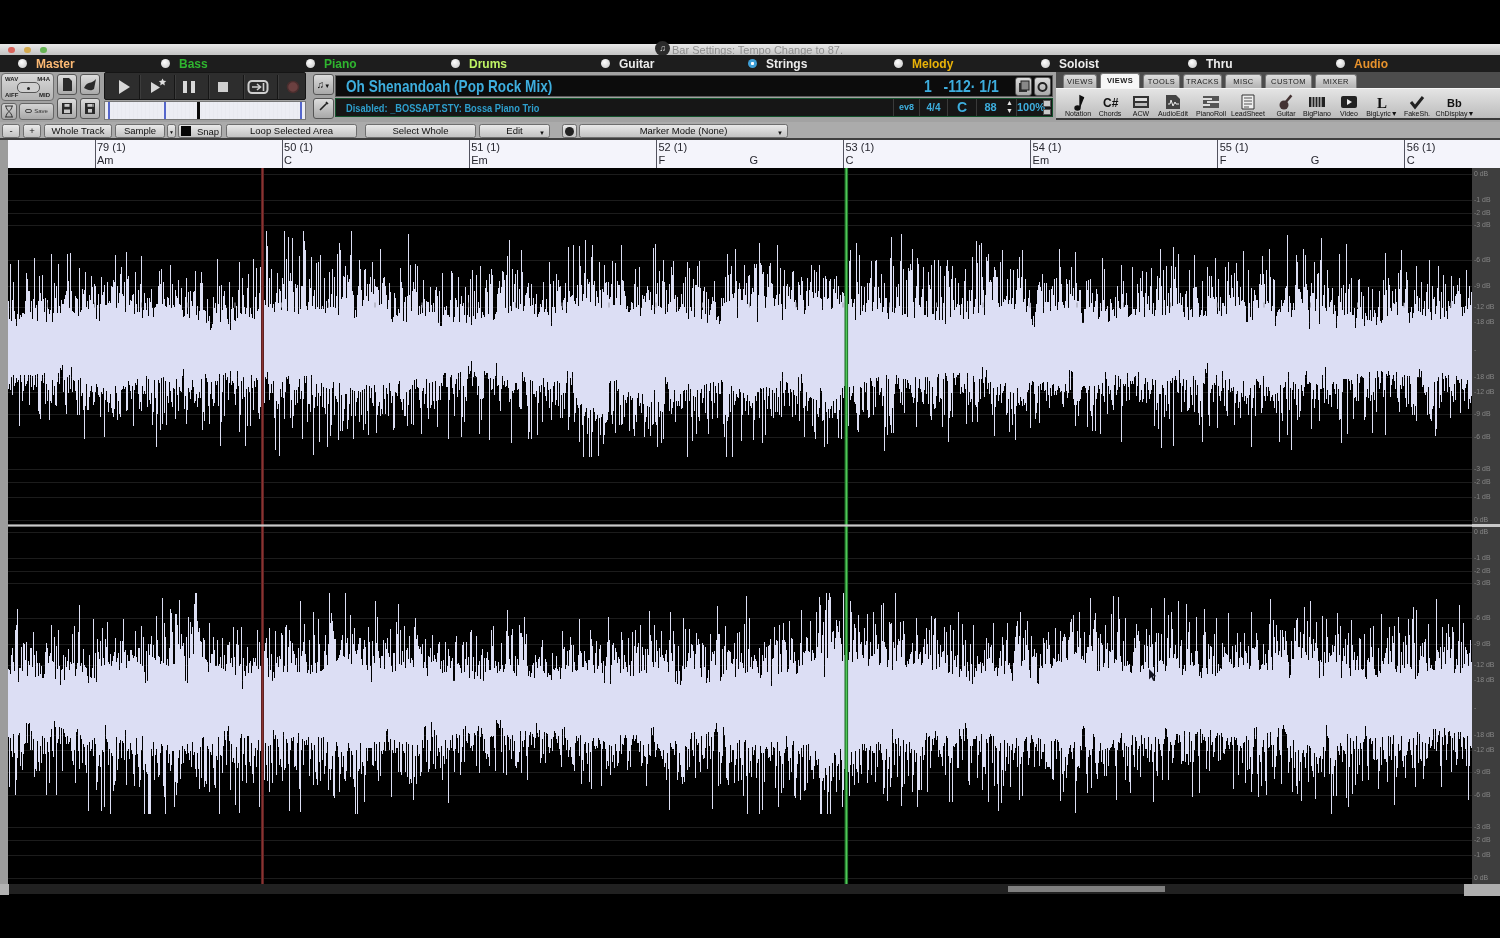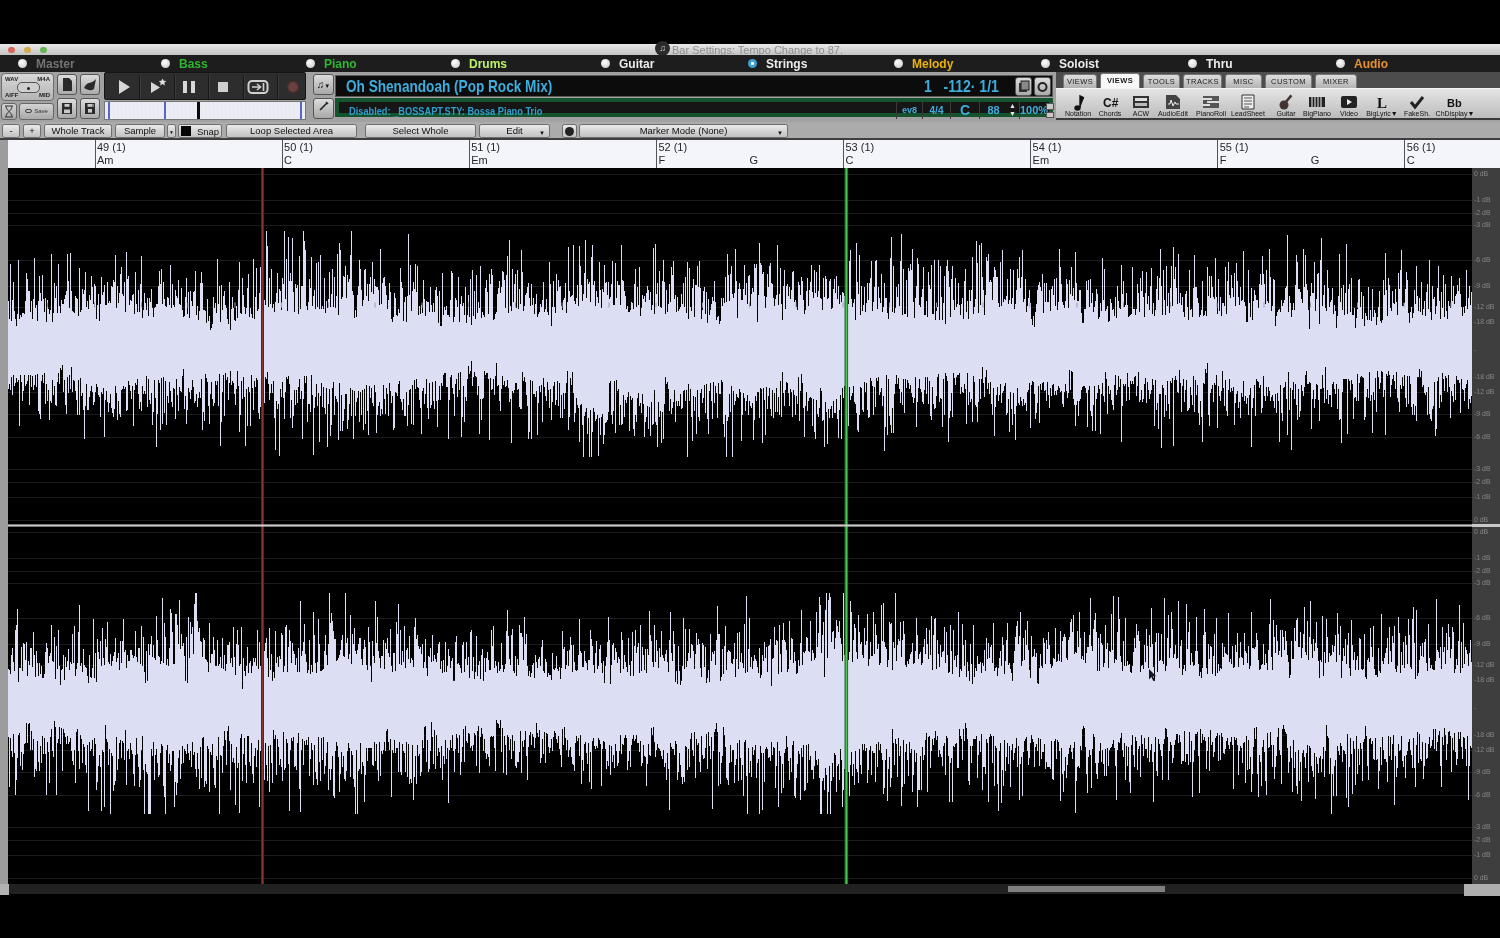--- a/index.html
+++ b/index.html
@@ -21,21 +21,21 @@
 .fbt{position:absolute;width:20px;height:21px;background:linear-gradient(#dcdcdc,#aaa);border:1px solid #555;border-radius:3px}
 #transport{position:absolute;left:104px;top:0;width:202px;height:28px;background:#2d2d2d;border:1px solid #151515;border-radius:2px}
 .tsep{position:absolute;top:2px;width:1px;height:24px;background:#161616;box-shadow:1px 0 0 #3c3c3c}
 #prog{position:absolute;left:104px;top:29px;width:202px;height:19px;background:#ecedf4;border:1px solid #777;
  background-image:repeating-linear-gradient(90deg,#e8e9f0 0 1px,transparent 1px 4px)}
 .pm{position:absolute;top:0;height:17px}
 #mbtns .mb{position:absolute;left:313px;width:21px;height:21px;background:linear-gradient(#dcdcdc,#a8a8a8);border:1px solid #555;border-radius:3px;font-size:10px;text-align:center;line-height:19px;color:#111}
 #trow1{position:absolute;left:335px;top:2.5px;width:718px;height:22px;background:#0c0c0c;border:1px solid #5a5a5a}
 #trow1 .song{position:absolute;left:10px;top:1px;font-size:17px;font-weight:bold;color:#3eaede;transform:scaleX(.8);transform-origin:0 50%;white-space:nowrap}
 #trow1 .cnt{position:absolute;left:588px;top:1.5px;font-size:16.5px;font-weight:bold;color:#3eaede;transform:scaleX(.85);transform-origin:0 50%;white-space:nowrap}
-#trow2{position:absolute;left:335px;top:26px;width:718px;height:19px;background:#161616;border:4px solid #14532d}
+#trow2{position:absolute;left:335px;top:26px;width:718px;height:19px;background:#161616;border:1px solid #14532d}
 #trow2 .dis{position:absolute;left:10px;top:3px;font-size:11px;font-weight:bold;color:#2e9ecc;transform:scaleX(.84);transform-origin:0 50%;white-space:nowrap}
 .seg{position:absolute;top:0;height:17px;border-left:1px solid #3a3a3a;color:#3eaede;font-weight:bold;text-align:center}
 #tabrow{position:absolute;left:1056px;top:0;width:444px;height:15.5px;background:#4c4c4c}
 .tab{position:absolute;top:2px;height:13.5px;background:linear-gradient(#dedede,#b2b2b2);border:1px solid #777;border-bottom:none;border-radius:3px 3px 0 0;font-size:7.5px;color:#1a1a1a;text-align:center;line-height:13px;letter-spacing:.4px}
 .tab.sel{background:#f7f7f7;font-weight:bold;top:1px;height:30px}
 #iconrow{position:absolute;left:1056px;top:15.5px;width:444px;height:32px;background:linear-gradient(#e4e4e4,#bcbcbc);border-top:1px solid #f5f5f5;border-bottom:2px solid #3a3a3a}
 .vicon{position:absolute;top:3px}
 .vlab{position:absolute;top:21px;width:48px;text-align:center;font-size:7px;color:#111}
 #ctrlbar{position:absolute;left:0;top:122px;width:1500px;height:18px;background:#ababab;border-bottom:2.5px solid #3f3f3f}
 .cbtn{position:absolute;top:1.5px;height:14px;background:linear-gradient(#e9e9e9,#c2c2c2);border:1px solid #6e6e6e;border-radius:2.5px;font-size:9.5px;color:#111;text-align:center;line-height:12.5px;white-space:nowrap}
@@ -70,21 +70,21 @@
  <div id="titlebar">
    <span class="tl" style="left:8px;background:#d9655c"></span>
    <span class="tl" style="left:24px;background:#d3a94e"></span>
    <span class="tl" style="left:40px;background:#67b455"></span>
    <div id="tbnote">♫</div>
       <div id="tbtext">Bar Settings: Tempo Change to 87.</div>
  </div>
  <div id="trackbar">
       <div class="trk" style="left:18px">
         <span class="tdot"></span>
-        <span style="color:#737373">Master</span>
+        <span style="color:#fdba74">Master</span>
       </div>
       <div class="trk" style="left:161px">
         <span class="tdot"></span>
         <span style="color:#2fb52f">Bass</span>
       </div>
       <div class="trk" style="left:306px">
         <span class="tdot"></span>
         <span style="color:#2fb52f">Piano</span>
       </div>
       <div class="trk" style="left:451px">
@@ -274,21 +274,21 @@
       <div class="cbtn" style="left:167px;width:9px"><span style="font-size:5px">▼</span></div>
       <div class="cbtn" style="left:178px;width:44px"><span class="snapbox"></span>Snap</div>
       <div class="cbtn" style="left:226px;width:131px">Loop Selected Area</div>
       <div class="cbtn" style="left:365px;width:111px">Select Whole</div>
       <div class="cbtn" style="left:479px;width:71px">Edit<span class="dd">▼</span></div>
       <div class="cbtn" style="left:562px;width:15px"><span class="gear"></span></div>
       <div class="cbtn" style="left:579px;width:209px">Marker Mode (None)<span class="dd">▼</span></div>
     </div>
  <div id="timeline">
       <div class="barline" style="left:94.5px"></div>
-      <div class="bnum" style="left:97.0px">49 (1)</div>
+      <div class="bnum" style="left:97.0px">79 (1)</div>
       <div class="bch" style="left:97.0px">Am</div>
       <div class="barline" style="left:281.6px"></div>
       <div class="bnum" style="left:284.1px">50 (1)</div>
       <div class="bch" style="left:284.1px">C</div>
       <div class="barline" style="left:468.7px"></div>
       <div class="bnum" style="left:471.2px">51 (1)</div>
       <div class="bch" style="left:471.2px">Em</div>
       <div class="barline" style="left:655.9px"></div>
       <div class="bnum" style="left:658.4px">52 (1)</div>
       <div class="bch" style="left:658.4px">F</div>

